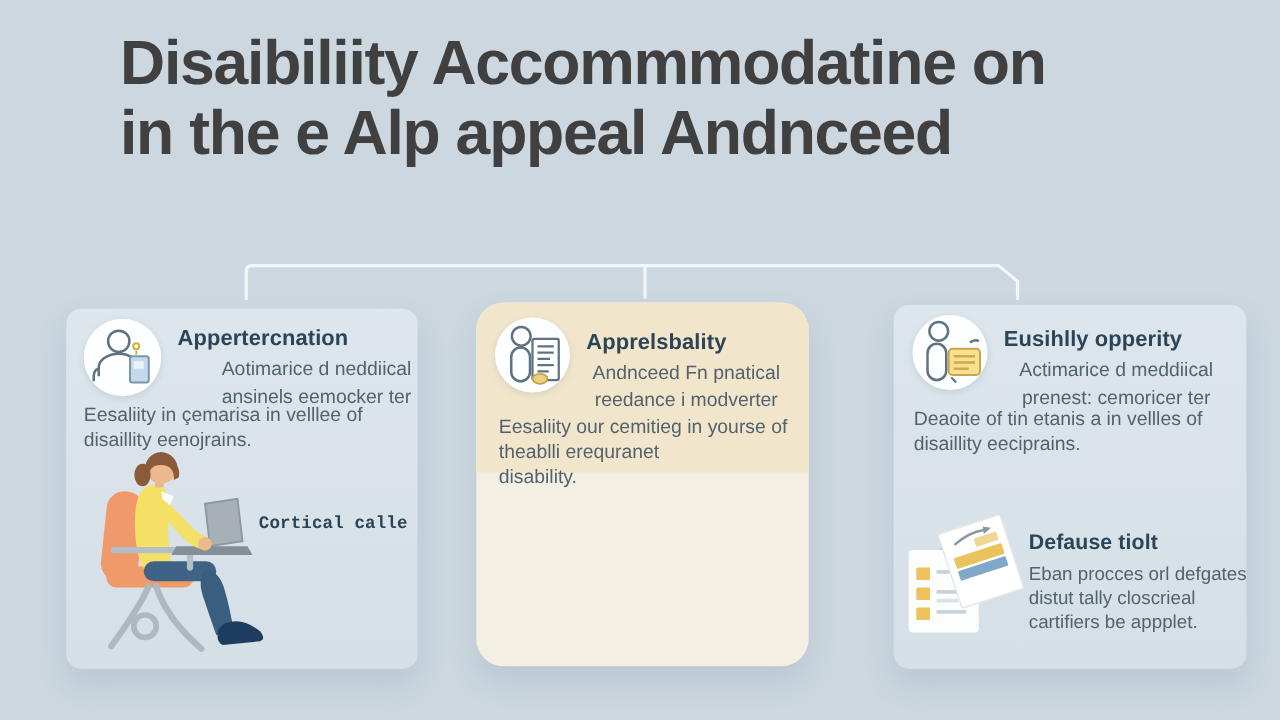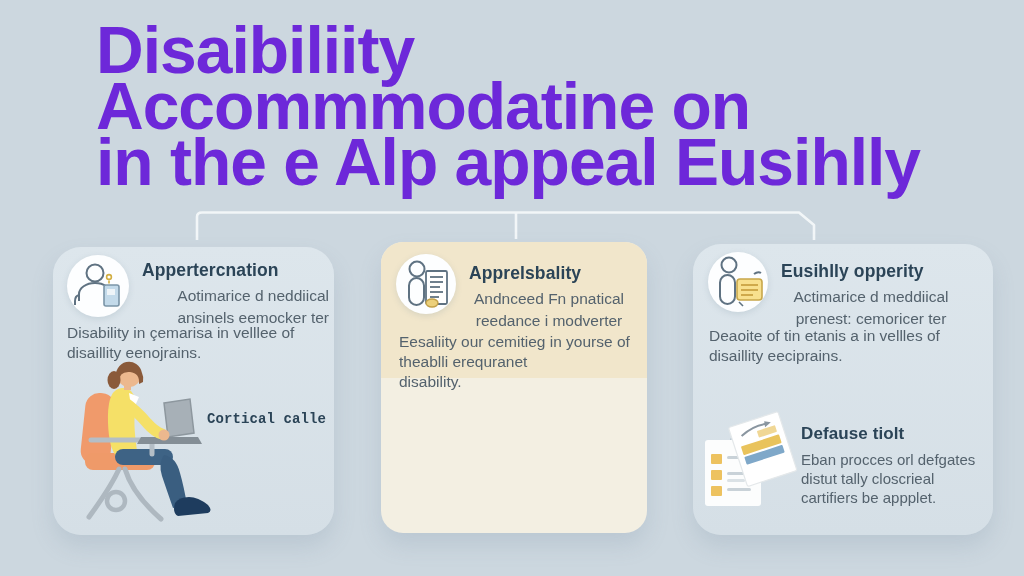--- a/index.html
+++ b/index.html
@@ -3,26 +3,26 @@
 <meta charset="utf-8">
 <style>
   html,body{margin:0;padding:0;}
   .stage{
     position:relative; width:1024px; height:576px; overflow:hidden;
     background:#ccd7df;
     font-family:"Liberation Sans", sans-serif;
   }
   .main-title{
     position:absolute; left:96px; top:22px; width:880px;
-    font-size:66px; font-weight:bold; line-height:56px; letter-spacing:-1px;
-    color:#6d28d9;
+    font-size:50px; font-weight:bold; line-height:56px; letter-spacing:-1px;
+    color:#404040;
   }
   .connector{ position:absolute; left:0; top:0; pointer-events:none; }
 
-  .card{ position:absolute; border-radius:28px; }
+  .card{ position:absolute; border-radius:12px; }
   .card-blue{
     background:linear-gradient(180deg,#dde6ec 0%, #d5dfe6 100%);
     box-shadow:0 12px 22px rgba(110,135,155,0.18);
   }
   .card-beige{
     background:#f3efe2;
     box-shadow:0 12px 22px rgba(110,135,155,0.18);
     overflow:hidden;
   }
   .beige-top{ position:absolute; left:0; top:0; right:0; height:136px; background:#f1e6cb; }
@@ -49,21 +49,21 @@
   }
   .illu{ position:absolute; }
 </style>
 </head>
 <body>
 
 <div class="stage">
 
   <div class="main-title">
     <div>Disaibiliity Accommmodatine on</div>
-    <div>in the e Alp appeal Eusihlly</div>
+    <div>in the e Alp appeal Andnceed</div>
   </div>
 
   <svg class="connector" width="1024" height="576" viewBox="0 0 1024 576">
     <path d="M197 240 V217 Q197 212.5 202 212.5 H799 L814 225 V240 M516 212.5 V239" fill="none" stroke="#f5f8fa" stroke-width="2.6" stroke-linejoin="round" opacity="0.92"></path>
   </svg>
 
   <div class="card card-blue" style="left:53px; top:247px; width:281px; height:288px;">
 
     <div class="icon-circle" style="left:14px; top:8px;">
       <svg width="62" height="62" viewBox="0 0 62 62">
@@ -80,21 +80,21 @@
     </div>
 
     <div class="heading" style="left:89px; top:13px;">Appertercnation</div>
 
     <div class="intro" style="left:80px; top:38px; width:196px;text-align:right;">
       <div>Aotimarice d neddiical</div>
       <div>ansinels eemocker ter</div>
     </div>
 
     <div class="bodytext" style="left:14px; top:76px;">
-      <div>Disability in çemarisa in velllee of</div>
+      <div>Eesaliity in çemarisa in velllee of</div>
       <div>disaillity eenojrains.</div>
     </div>
 
     <svg class="illu" style="left:18px; top:106px;" width="155" height="178" viewBox="0 0 155 178">
 
       <rect x="12" y="40" width="30" height="72" rx="14" fill="#f09a6b" transform="rotate(6 27 76)"></rect>
 
       <rect x="14" y="100" width="70" height="17" rx="8" fill="#ef9a69"></rect>
 
       <g fill="none" stroke="#aeb8c0" stroke-width="5" stroke-linecap="round">
@@ -160,21 +160,21 @@
       <div>reedance i modverter</div>
     </div>
 
     <div class="bodytext" style="left:18px; top:90px;">
       <div>Eesaliity our cemitieg in yourse of</div>
       <div>theablli erequranet</div>
       <div>disability.</div>
     </div>
   </div>
 
-  <div class="card card-blue" style="left:693px; top:244px; width:282px; height:291px;padding-left:18px;">
+  <div class="card card-blue" style="left:715px; top:244px; width:282px; height:291px;">
 
     <div class="icon-circle" style="left:15px; top:8px; width:60px; height:60px;">
       <svg width="60" height="60" viewBox="0 0 60 60">
         <g fill="none" stroke="#5f7282" stroke-width="2">
           <circle cx="21" cy="13" r="7.5"></circle>
           <rect x="12" y="23" width="15" height="29" rx="7.5"></rect>
           <path d="M46 22 q4 -3 7 -1"></path>
         </g>
         <rect x="29" y="27" width="25" height="21" rx="3" fill="#f8e08e" stroke="#c7a74b" stroke-width="1.6"></rect>
         <g stroke="#cfa94b" stroke-width="2">

